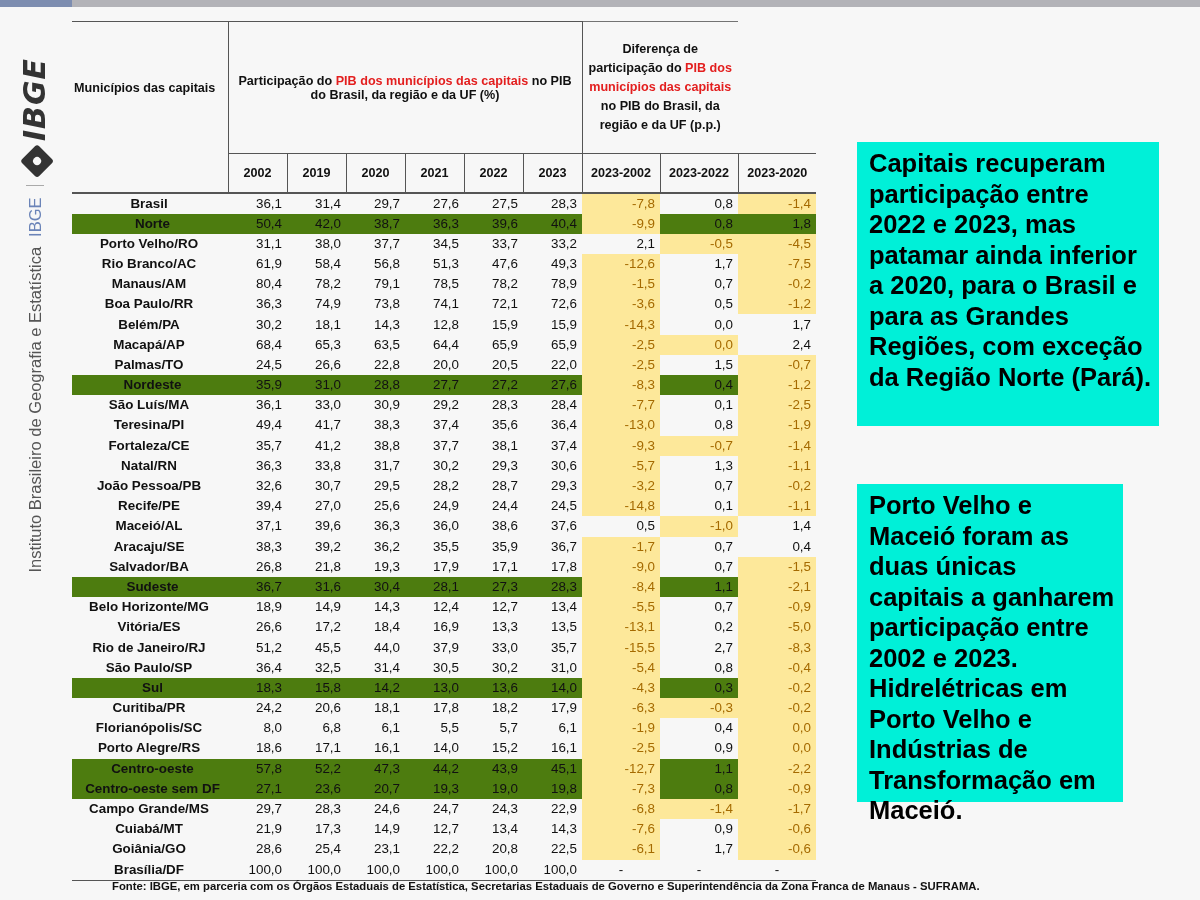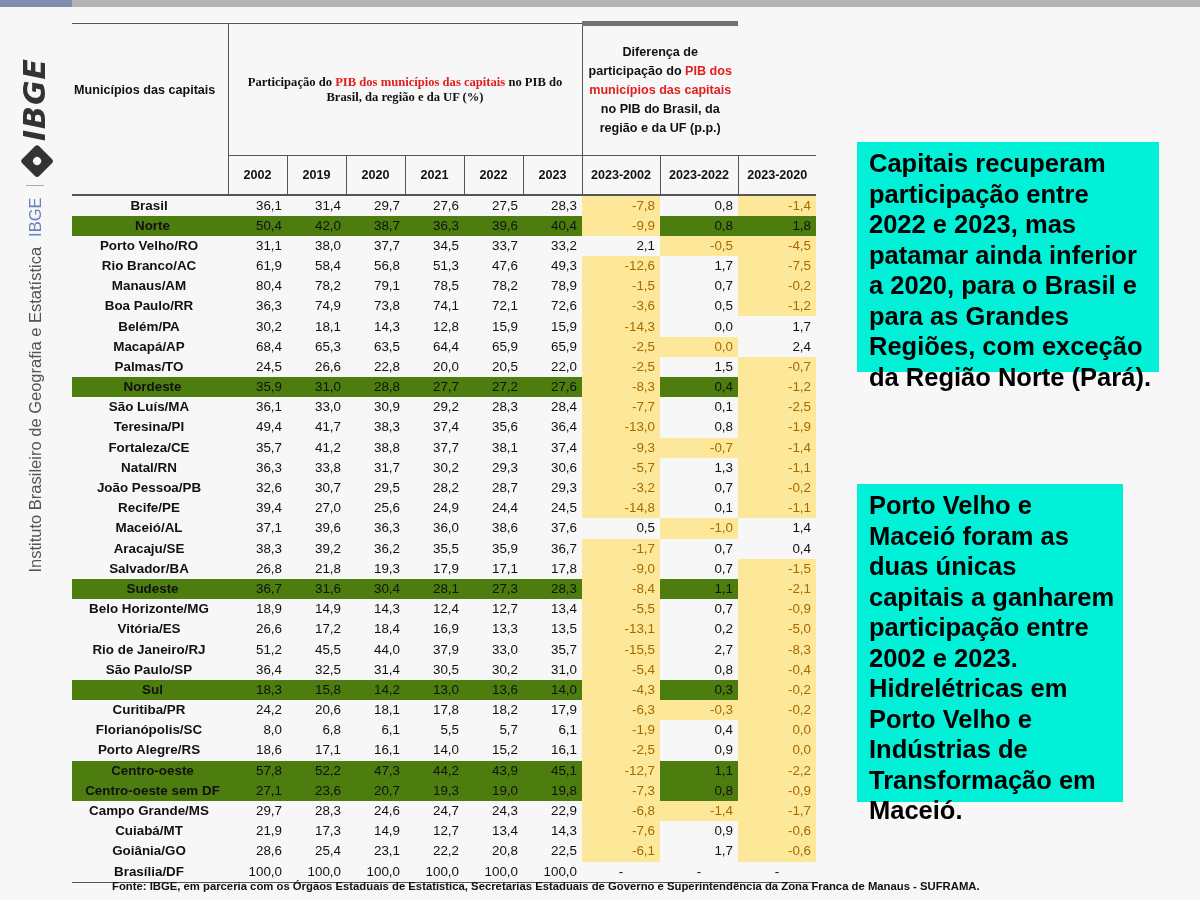--- a/index.html
+++ b/index.html
@@ -12,37 +12,37 @@
   .logo-mark { display: inline-block; width: 24px; height: 24px; background: #333; transform: rotate(45deg); margin-right: 8px; vertical-align: middle; border-radius: 3px; position: relative; }
   .logo-mark::after { content: ""; position: absolute; left: 8px; top: 8px; width: 8px; height: 8px; background: #f7f7f7; border-radius: 50%; }
   .divider { position: absolute; left: 26px; top: 165px; width: 18px; height: 1px; background: #aaa; }
   .inst { position: absolute; left: 35px; top: 385px; transform: translate(-50%, -50%) rotate(-90deg); white-space: nowrap; font-size: 16.5px; color: #555; font-family: "Liberation Sans", sans-serif; }
   .inst .ibge { color: #6b84b8; margin-left: 10px; }
 
   table { position: absolute; left: 72px; top: 21px; border-collapse: collapse; font-family: "Liberation Sans", sans-serif; font-size: 13.2px; color: #111; }
   th { font-weight: bold; font-size: 12.6px; text-align: center; }
   .h1 th { height: 132px; border-top: 1px solid #555; }
   .h1 th.muni { text-align: left; border-right: 1px solid #555; padding-left: 2px; vertical-align: middle; }
-  .h1 th.part { border-right: 1px solid #555; padding: 0 2px; font-family: Liberation Serif, serif; }
-  .h1 th.diff { padding: 0 2px; line-height: 19px; border-top: 5px solid #737373; }
+  .h1 th.part { border-right: 1px solid #555; padding: 0 2px; }
+  .h1 th.diff { padding: 0 2px; line-height: 19px; border-top: 1px solid #737373; }
   .red { color: #e31e1e; }
   .h2 th { height: 39px; border-top: 1px solid #555; border-right: 1px solid #555; border-bottom: 2px solid #555; }
   .h2 th:last-child { border-right: none; }
   .h2 th.blank { border-top: none; }
   td { height: 20.2px; padding: 0 5px; text-align: right; font-size: 13.4px; line-height: 20px; }
   td.name { text-align: center; font-weight: bold; padding-left: 3px; white-space: nowrap; }
   tr.region td { background: #4d7c0f; }
   tr.region td.name { padding-left: 10px; }
   tr.last td { border-bottom: 1px solid #555; }
   td.neg { background: #fde89a !important; color: #a56a00; }
   td.dash { text-align: center; }
   .c0 { width: 156px; } .cy { width: 59px; } .cd { width: 78px; }
 
   .note { position: absolute; background: #00f0d8; color: #000; font-family: "Liberation Sans", sans-serif; font-weight: bold; font-size: 25.5px; line-height: 30.5px; padding: 6px 8px 6px 12px; }
-  .note1 { left: 857px; top: 142px; width: 302px; height: 230px; }
+  .note1 { left: 857px; top: 142px; width: 302px; height: 284px; }
   .note2 { left: 857px; top: 484px; width: 266px; height: 318px; }
   .source { position: absolute; left: 72px; top: 880px; font-size: 11.3px; font-weight: bold; color: #111; white-space: nowrap; font-family: "Liberation Sans", sans-serif; padding-left: 40px; }
 </style>
 </head>
 <body>
 
 <div class="topbar">
     <div class="accent"></div>
   </div>
 

